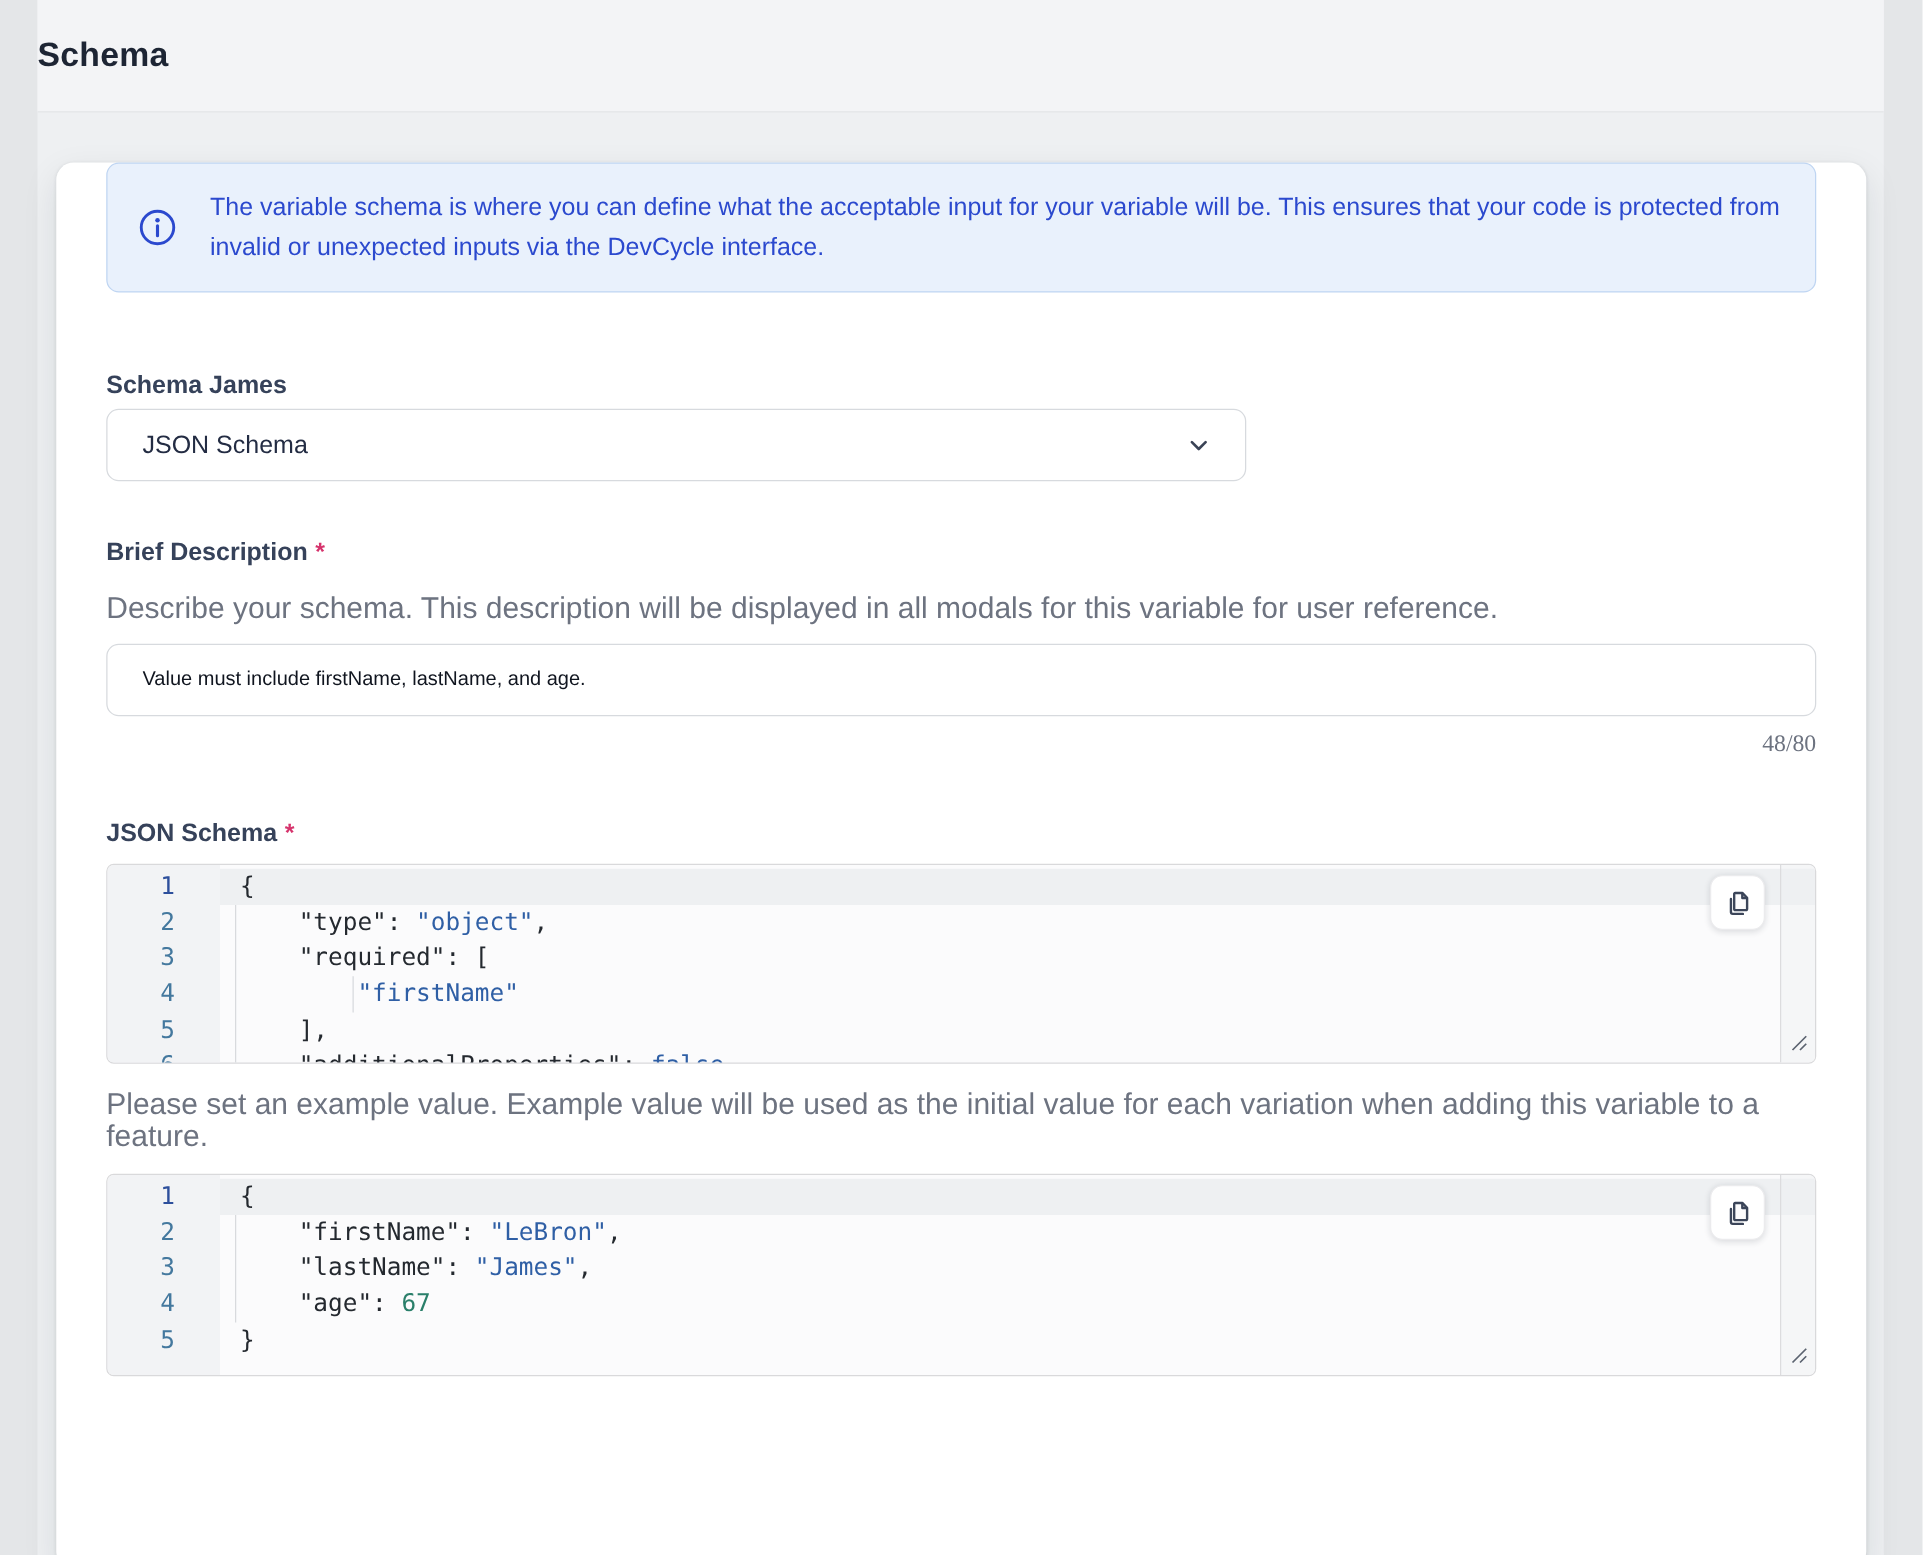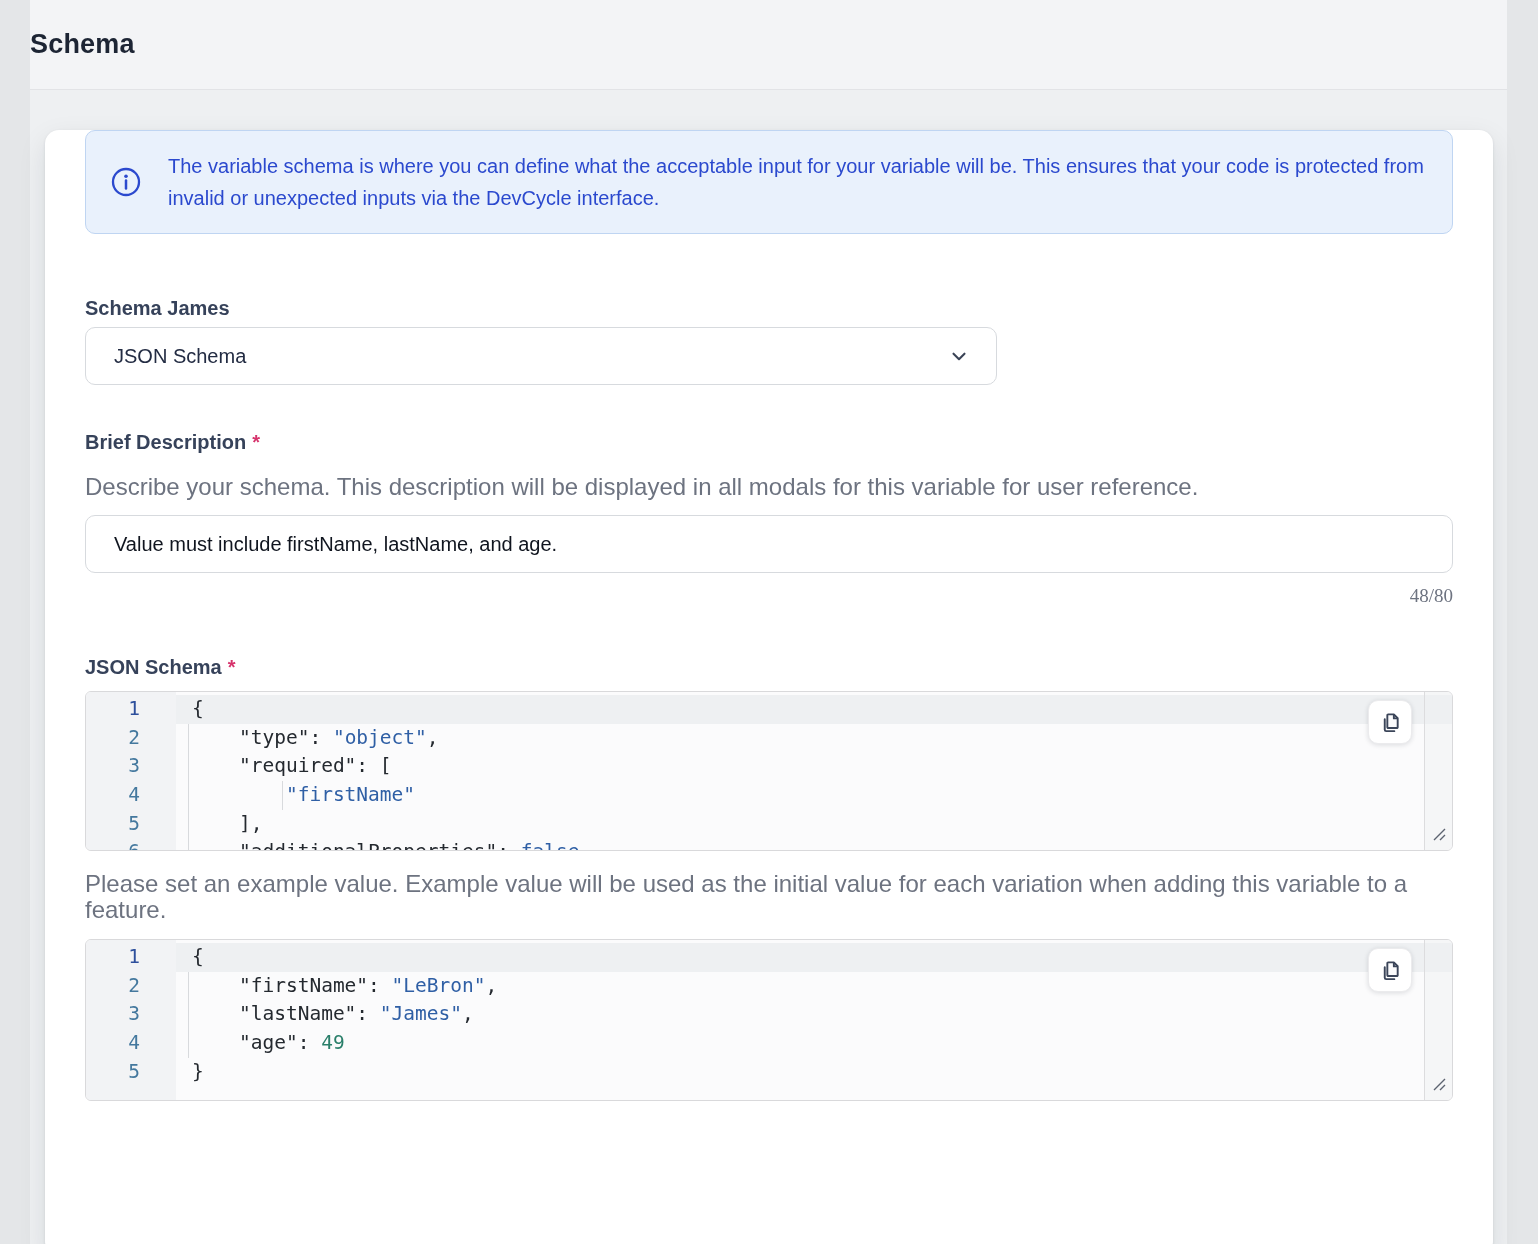--- a/index.html
+++ b/index.html
@@ -24,21 +24,21 @@
   .info-svg{flex:0 0 32px;display:block;}
   
   .field-label{margin-top:62px;font-size:20px;font-weight:600;color:var(--label);height:24px;line-height:24px;}
   .field-label .req{color:var(--asterisk);font-weight:700;margin-left:6px;}
   .helper{margin-top:20px;font-size:24px;line-height:26px;color:var(--helper);}
   
   .select{margin-top:7px;width:912px;height:58px;border:1px solid var(--border);border-radius:10px;background:#fff;
           display:flex;align-items:center;padding:0 26px 0 28px;cursor:pointer;}
   .select-value{font-size:20px;color:#232c43;flex:1;}
   .text-input{margin-top:15px;width:1368px;height:58px;border:1px solid var(--border);border-radius:10px;
-          background:#fff;padding:0 28px;font-size:20px;color:#10151f;font-family:inherit;outline:none;display:block;}
+          background:#fff;padding:0 28px;font-size:16px;color:#10151f;font-family:inherit;outline:none;display:block;}
   .counter-row{margin-top:11px;height:24px;text-align:right;font-size:19px;color:var(--helper);line-height:24px;font-family:Liberation Serif, serif;}
   .mt45{margin-top:45px;} .mt47{margin-top:47px;} .mt43{margin-top:43px;}
   
   .editor{position:relative;margin-top:12px;width:1368px;border:1px solid #d9d9db;border-radius:6px;
           background:#fbfbfc;overflow:hidden;font-family:"DejaVu Sans Mono","Liberation Mono",monospace;}
   .editor.h160{height:160px;} .editor.h162{height:162px;margin-top:16px;}
   .sb-strip{position:absolute;top:0;right:0;bottom:0;width:27px;background:#f5f6f7;}
   .active-line{position:absolute;left:90px;right:0;top:3px;height:28.7px;background:#eef0f2;}
   .sb-line{position:absolute;top:0;bottom:0;right:27px;width:1px;background:#dcdcde;}
   .gutter{position:absolute;left:0;top:0;bottom:0;width:90px;background:#f2f3f5;padding-top:3px;}
@@ -137,21 +137,21 @@
           <div class="ln active">1</div>
           <div class="ln">2</div>
           <div class="ln">3</div>
           <div class="ln">4</div>
           <div class="ln">5</div>
         </div>
       <div class="code">
           <div class="code-line"><span class="tok-plain">{</span></div>
           <div class="code-line"><span class="tok-plain">    "firstName": </span><span class="tok-string">"LeBron"</span><span class="tok-plain">,</span></div>
           <div class="code-line"><span class="tok-plain">    "lastName": </span><span class="tok-string">"James"</span><span class="tok-plain">,</span></div>
-          <div class="code-line"><span class="tok-plain">    "age": </span><span class="tok-number">49</span></div>
+          <div class="code-line"><span class="tok-plain">    "age": </span><span class="tok-number">67</span></div>
           <div class="code-line"><span class="tok-plain">}</span></div>
         </div>
       <div class="indent-guide" style="left:102px;top:31.7px;height:86.1px;"></div>
       <div class="sb-line"></div>
       <div class="copy-btn">
         <svg width="23" height="23" viewBox="0 0 24 24">
           <path d="M6 8.5v11a1.5 1.5 0 0 0 1.5 1.5H16" fill="none" stroke="#3b4559" stroke-width="2" stroke-linecap="round" stroke-linejoin="round"></path>
           <path d="M9.5 3.5h6l4 4v9.5a.8.8 0 0 1-.8.8H9.5a.8.8 0 0 1-.8-.8V4.3a.8.8 0 0 1 .8-.8z" fill="#fbfbfc" stroke="#3b4559" stroke-width="2" stroke-linejoin="round"></path>
           <path d="M15.5 3.8v3.9h4" fill="none" stroke="#3b4559" stroke-width="2" stroke-linejoin="round"></path>
         </svg>

